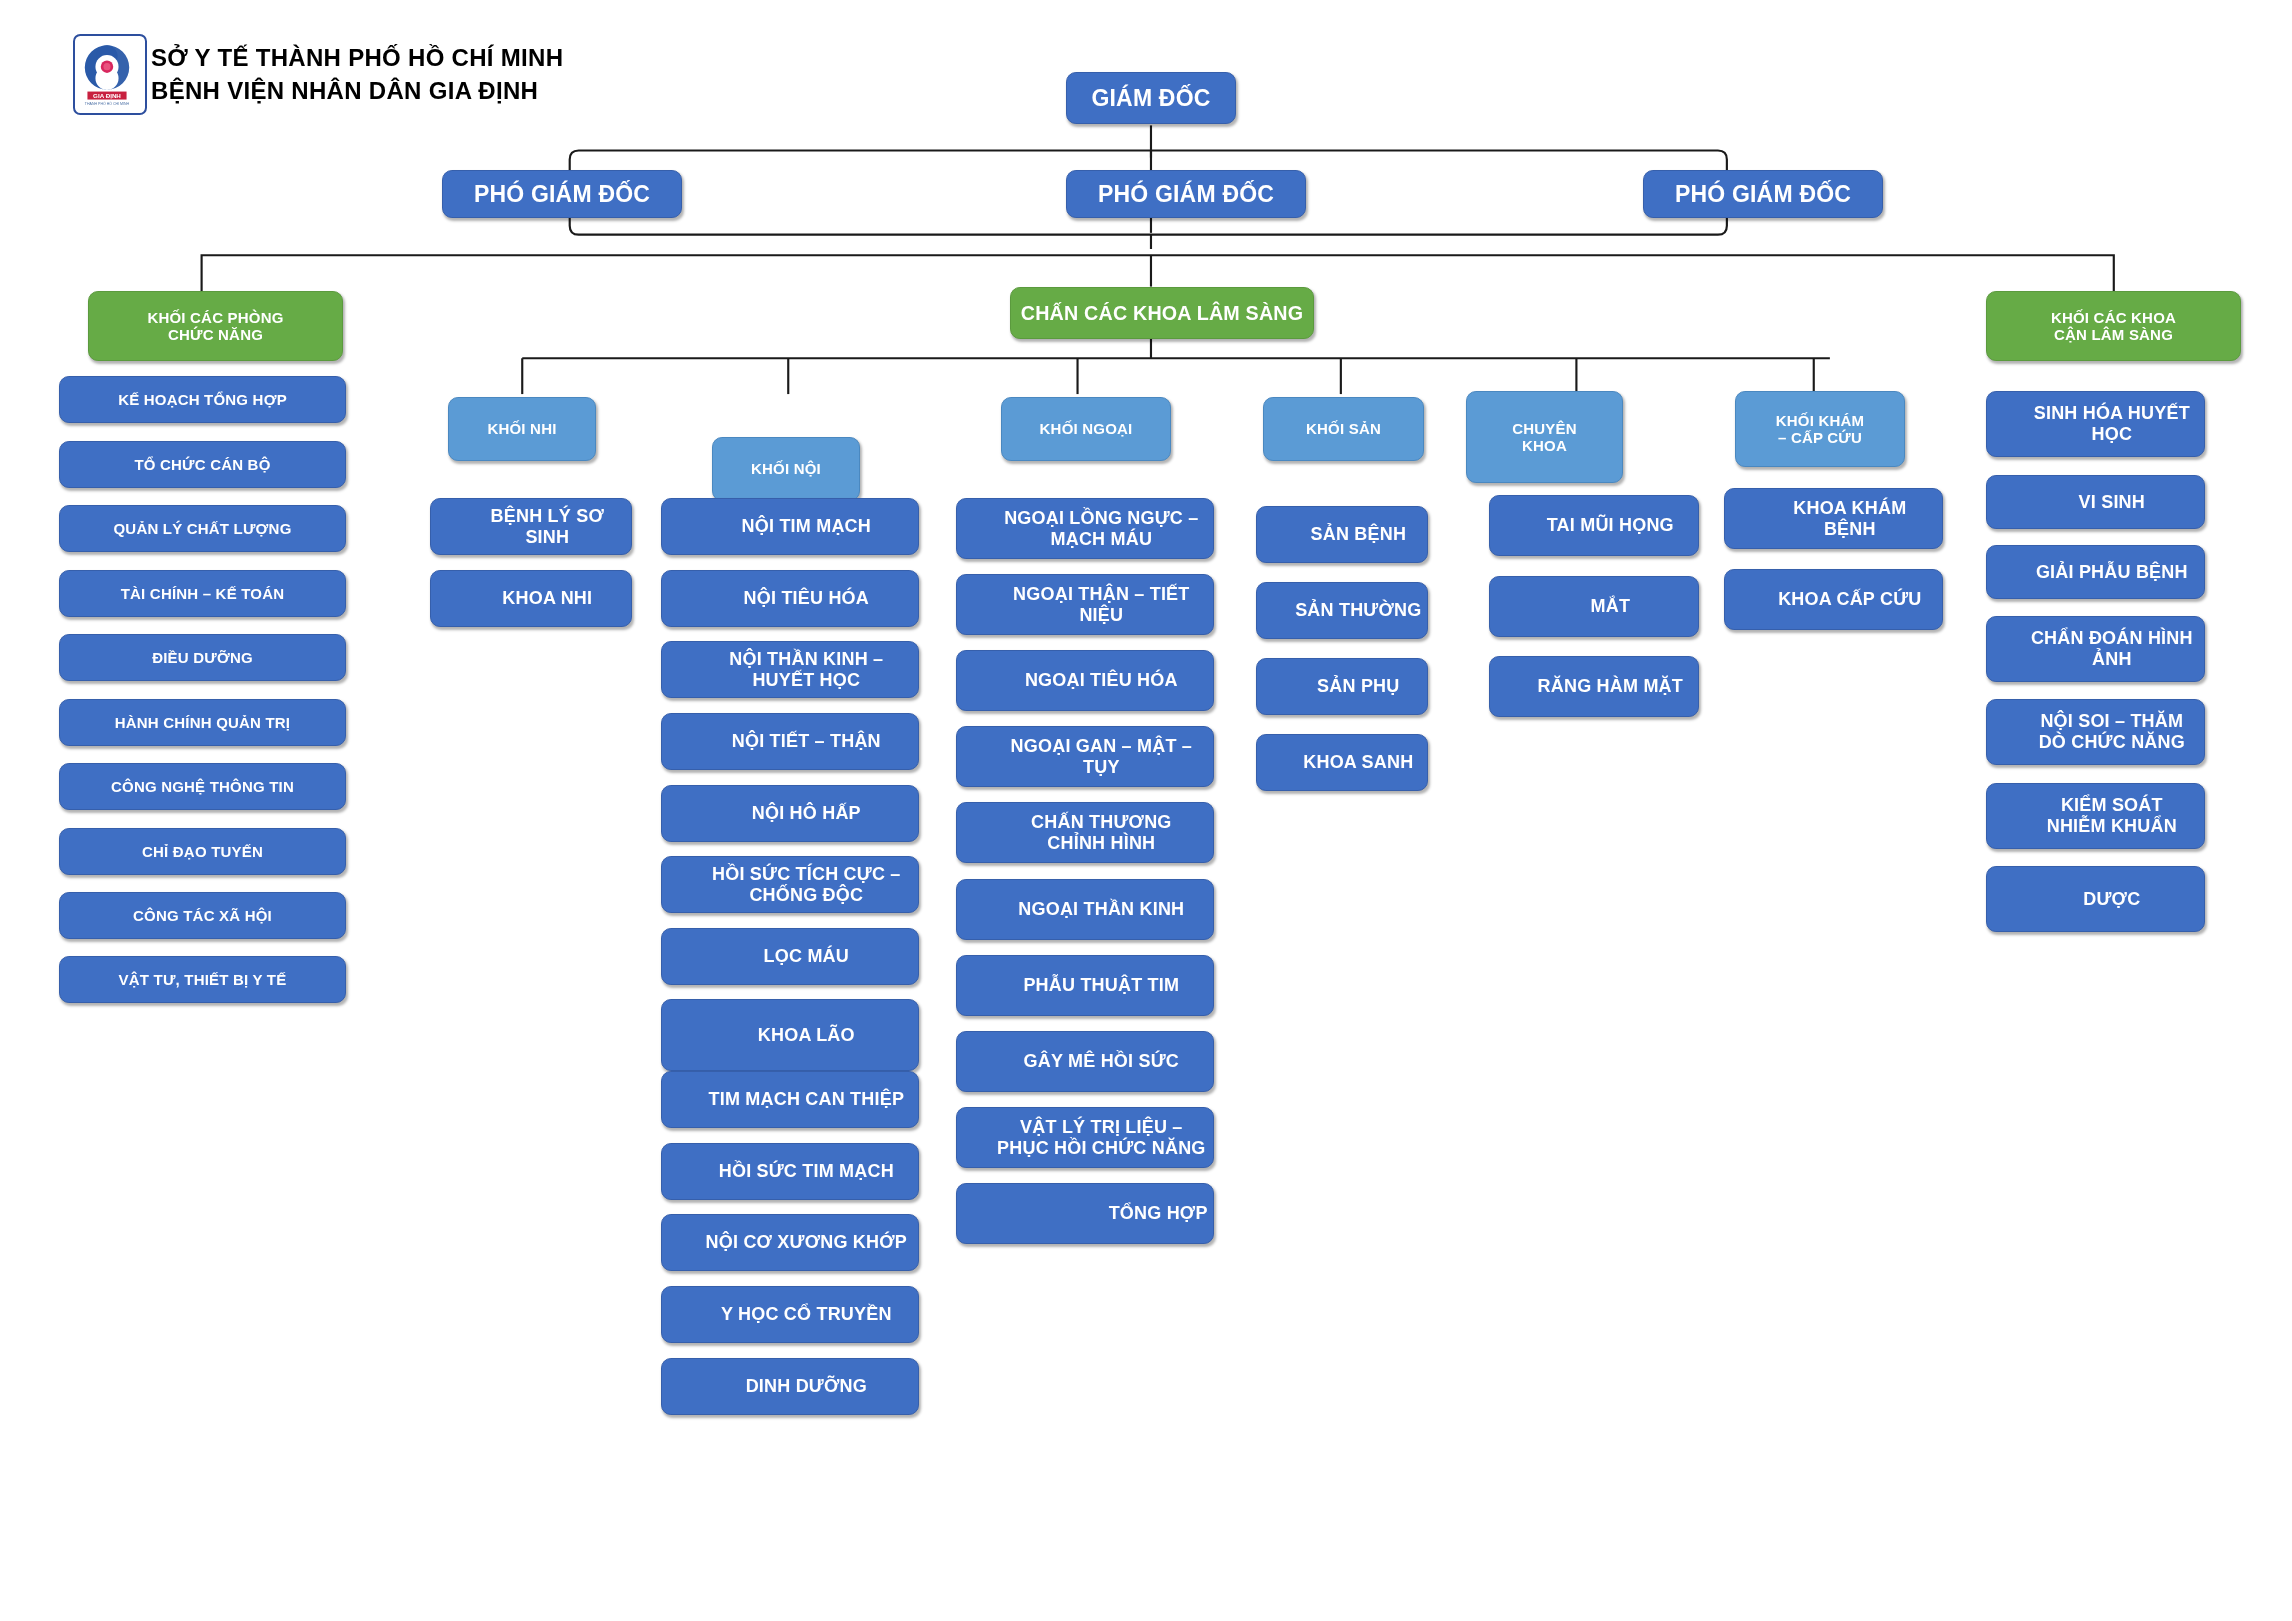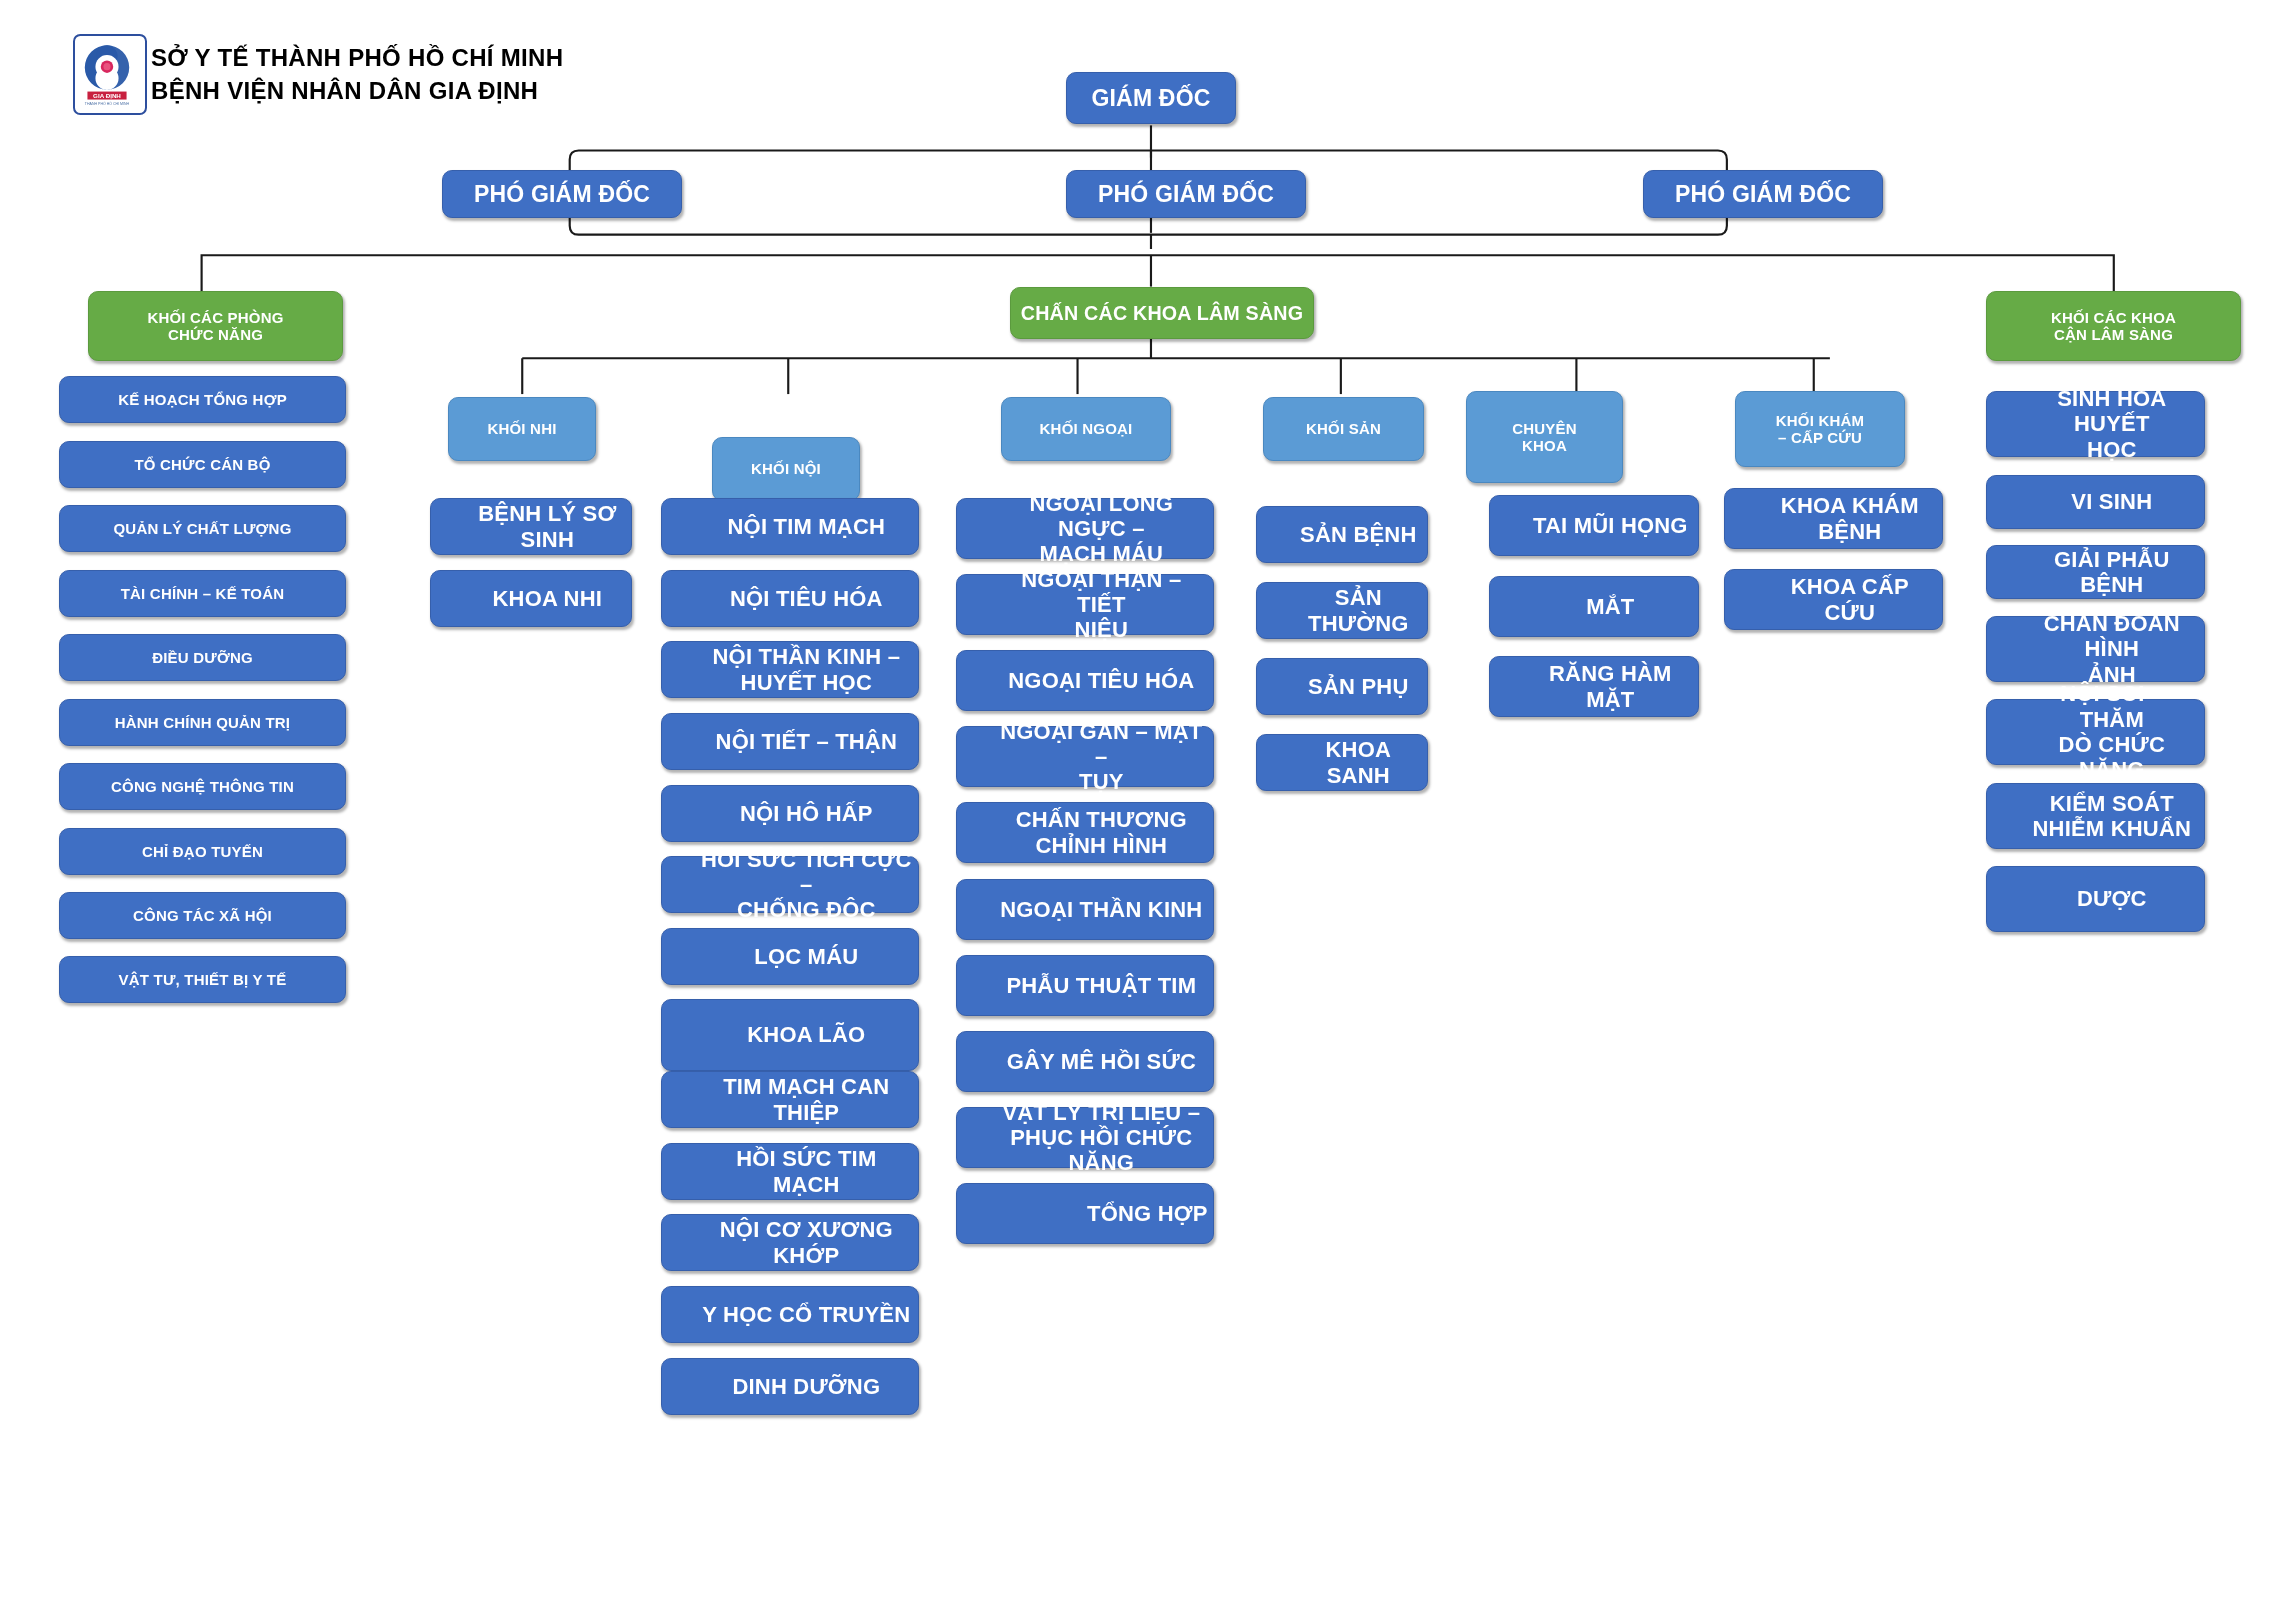--- a/index.html
+++ b/index.html
@@ -33,21 +33,21 @@
     box-shadow:1.8px 2.7px 2.7px rgba(0,0,0,.30);
     letter-spacing:0.2px;
   }
   .blue   {background:#3f6fc4;border:0.9px solid #365fab;}
   .green  {background:#66ab46;border:0.9px solid #5b9a3e;}
   .lblue  {background:#5b9bd5;border:0.9px solid #4a88c0;}
 
   .f26{font-size:23px;}
   .f22{font-size:19.7px;}
   .f21{font-size:15px;}
-  .f20{font-size:22px;padding-left:38px;}
+  .f20{font-size:18px;padding-left:38px;}
 </style>
 </head>
 <body>
 
 <div id="root">
 
   <div class="header">
     <div class="logo">
       <svg width="64" height="72" viewBox="0 0 72 80" aria-hidden="true">
         <path d="M36 8 a26 26 0 1 0 0 52 a26 26 0 1 0 0 -52 z" fill="none"></path>

